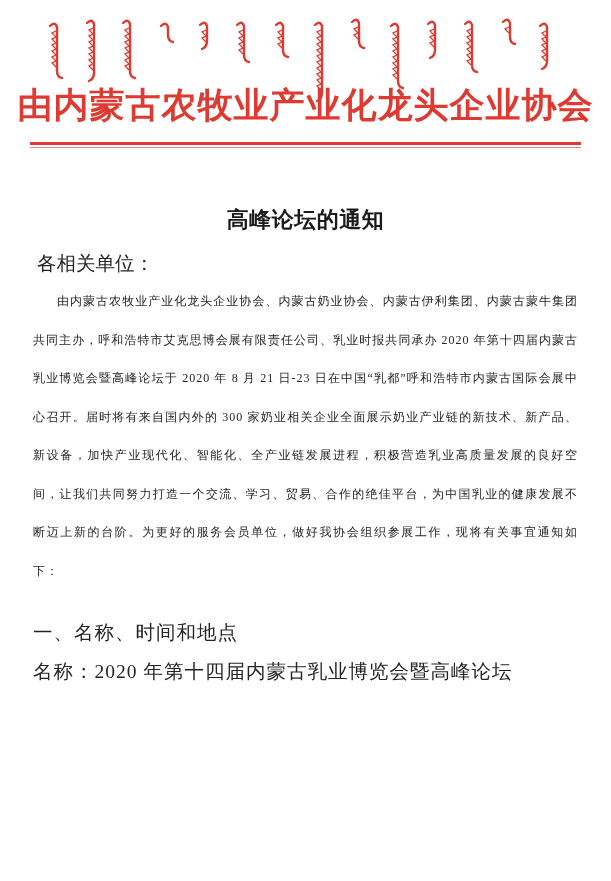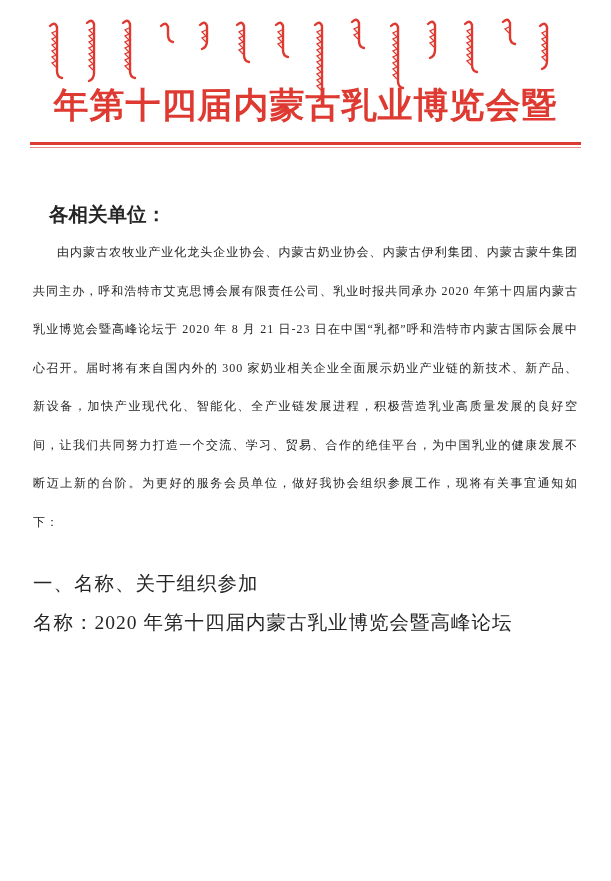--- a/index.html
+++ b/index.html
@@ -31,22 +31,22 @@
   .content{padding:0 33px;}
   .notice-title{
     margin:40px 0 0;
     font-size:22px;font-weight:700;
     text-align:center;line-height:40px;
     color:#1b1b1b;
     letter-spacing:.5px;
   }
   .notice-title span{display:block;}
   .salutation{
-    margin:9px 16px 0;
-    font-size:19.5px;line-height:29px;font-weight:bold;
+    margin:9px 4px 0;
+    font-size:19.5px;line-height:29px;
   }
   .body-par{
     margin:4px 0 0;
     font-size:12px;line-height:38.5px;
     text-align:justify;text-align-last:left;
     text-indent:2em;
     letter-spacing:1px;
   }
   .section-heading{
     margin:24px 0 0;
@@ -116,33 +116,34 @@
         </g>
         <g>
           <path d="M 470 10 Q 475 5 477 11 L 477 25 Q 477 31 482 32" fill="none" stroke="#de3a31" stroke-width="2.4" stroke-linecap="round"></path>
           <path d="M 476 15 l -4 2 l 4 4" fill="none" stroke="#de3a31" stroke-width="1.3"></path>
         </g>
         <g>
           <path d="M 507 14 Q 512 9 514 15 L 514 49 Q 514 55 509 57" fill="none" stroke="#de3a31" stroke-width="2.4" stroke-linecap="round"></path>
           <path d="M 513 19 l -4 2 l 4 4 l -4 2 l 4 4 l -4 2 l 4 4 l -4 2 l 4 4 l -4 2 l 4 4" fill="none" stroke="#de3a31" stroke-width="1.3"></path>
         </g>
       </svg>
-    <div class="org-name">年第十四届内蒙古乳业博览会暨</div>
+    <div class="org-name">由内蒙古农牧业产业化龙头企业协会</div>
     <div class="divider">
       <div class="rule-thick"></div>
       <div class="rule-thin"></div>
     </div>
   </header>
 
   <main class="content">
     <h1 class="notice-title">
+      <span>高峰论坛的通知</span>
     </h1>
 
     <p class="salutation">各相关单位：</p>
 
     <p class="body-par">由内蒙古农牧业产业化龙头企业协会、内蒙古奶业协会、内蒙古伊利集团、内蒙古蒙牛集团共同主办，呼和浩特市艾克思博会展有限责任公司、乳业时报共同承办 2020 年第十四届内蒙古乳业博览会暨高峰论坛于 2020 年 8 月 21 日-23 日在中国“乳都”呼和浩特市内蒙古国际会展中心召开。届时将有来自国内外的 300 家奶业相关企业全面展示奶业产业链的新技术、新产品、新设备，加快产业现代化、智能化、全产业链发展进程，积极营造乳业高质量发展的良好空间，让我们共同努力打造一个交流、学习、贸易、合作的绝佳平台，为中国乳业的健康发展不断迈上新的台阶。为更好的服务会员单位，做好我协会组织参展工作，现将有关事宜通知如下：</p>
 
-    <p class="section-heading">一、名称、关于组织参加</p>
+    <p class="section-heading">一、名称、时间和地点</p>
 
     <p class="name-line">名称：2020 年第十四届内蒙古乳业博览会暨高峰论坛</p>
   </main>
 
 </div>
 
 </body></html>

